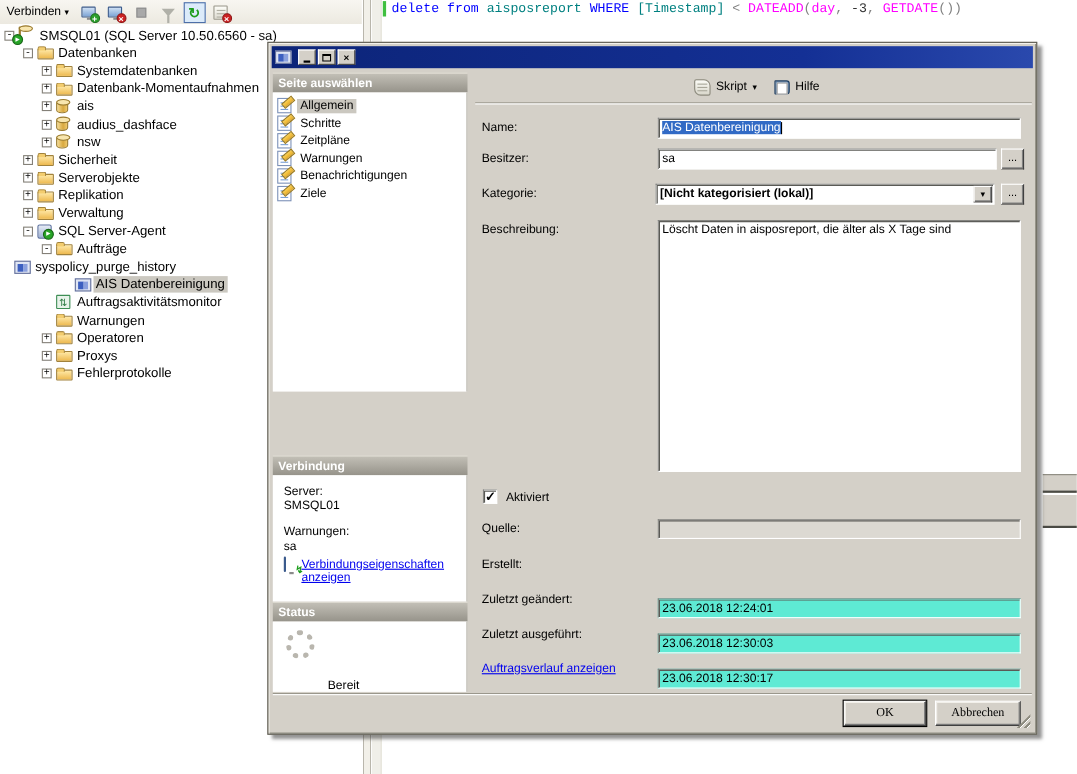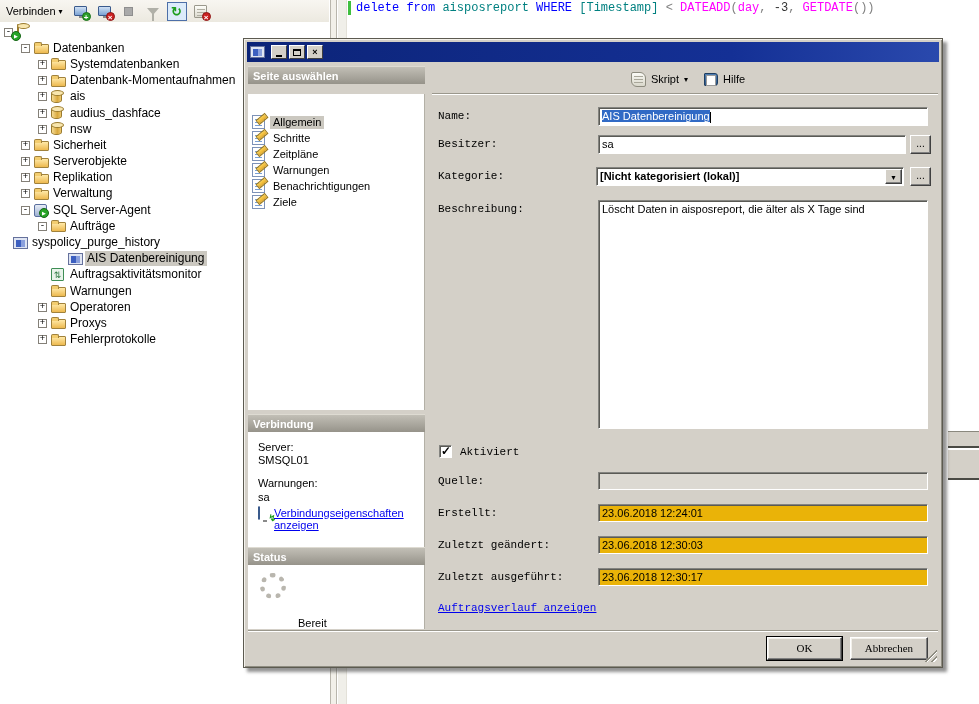--- a/index.html
+++ b/index.html
@@ -75,21 +75,21 @@
   .tb-btn { width:16px; height:14px; background:#d4d0c8; border:1px solid; border-color:#fff #404040 #404040 #fff; margin-left:2px;
     display:flex; align-items:center; justify-content:center; font-size:9px; font-weight:bold; color:#000; position:relative; }
   .glyph-min { width:6px; height:2px; background:#000; margin-top:7px; }
   .glyph-max { width:8px; height:7px; border:1px solid #000; border-top:2px solid #000; }
   .dlg-body { position:absolute; left:4px; top:25px; right:4px; bottom:4px; }
   
   .sidebar { position:absolute; left:0; top:2px; width:177px; height:563px; }
   .sec-h { position:absolute; left:0; right:0; height:18px; background:linear-gradient(#c2bfb6,#96938a);
     border-top:1px solid #dedbd2; color:#fff; font-weight:bold; font-size:11px; padding:3px 0 0 5px; }
   .white-a { position:absolute; left:0; right:0; background:#fff; border-right:1px solid #b3b0a6; }
-  .page-list { top:28px; height:316px; padding-top:20px; }
+  .page-list { top:18px; height:272px; padding-top:4px; }
   .p-item { display:flex; align-items:center; height:16px; padding-left:4px; gap:5px; }
   .p-label { padding:0 3px 1px 3px; }
   .p-item.sel .p-label { background:#cbc8c0; }
   .i-page { position:relative; width:13px; height:14px; background:#fff; border:1px solid #7d92b8; flex:0 0 13px; }
   .i-page::before { content:""; position:absolute; left:2px; top:3px; width:7px; height:1px; background:#7aa0d4; box-shadow:0 3px 0 #7aa0d4, 0 6px 0 #7aa0d4; }
   .i-page::after { content:""; position:absolute; right:-4px; top:0; width:10px; height:4px; background:linear-gradient(#ffd24d,#e0a82e); border:1px solid #9c7a1c; transform:rotate(-40deg); }
   .conn-a { top:366px; height:115px; font-size:11px; }
   .conn-a .lbl { position:absolute; left:10px; }
   .conn-a .val { position:absolute; left:10px; }
   .conn-link { position:absolute; left:10px; top:75px; display:flex; gap:0; width:160px; }
@@ -101,24 +101,24 @@
   .spinner { position:absolute; left:12px; top:8px; width:26px; height:26px; border-radius:50%; border:5px dotted #b9b6ae; }
   .status-text { position:absolute; left:50px; top:16px;margin-top:36px; }
   
   .main { position:absolute; left:184px; right:0; top:2px; height:560px; }
   .dlg-toolbar { position:absolute; left:0; right:0; top:0; height:26px; display:flex; align-items:center; gap:5px; padding-left:6px;justify-content:center; }
   .tool-line { position:absolute; left:0; right:0; top:27px; height:2px; border-top:1px solid #9a978c; border-bottom:1px solid #fff; }
   .i-scroll { position:relative; width:15px; height:15px; background:linear-gradient(#fbfbf6,#d9d7cb); border:1px solid #8d8b7e; border-radius:2px 6px 2px 6px; }
   .i-scroll::before { content:""; position:absolute; left:2px; top:3px; width:9px; height:1px; background:#a9a79a; box-shadow:0 3px 0 #a9a79a, 0 6px 0 #a9a79a; }
   .i-book { position:relative; width:14px; height:13px; background:linear-gradient(#4f7fb5,#2d5685); border:1px solid #1f3e61; border-radius:1px 3px 3px 1px; }
   .i-book::after { content:""; position:absolute; right:1px; top:1px; width:8px; height:9px; background:#fff; border:1px solid #9a9a9a; }
-  .f-label { position:absolute; left:6px; font-size:11px;font-family:Liberation Mono, monospace; }
+  .f-label { position:absolute; left:6px; font-size:11px; }
   .tbox { position:absolute; background:#fff; border:1px solid; border-color:#848480 #fff #fff #848480;
     box-shadow:inset 1px 1px 0 #5a5a55; font-size:11px; padding:2px 3px; overflow:hidden; white-space:nowrap; }
-  .tbox.grayed { background:#eab308; }
+  .tbox.grayed { background:#5eead4;margin-top:40px; }
   .tbox.lightgray { background:#dcd9d2; }
   .sel-text { background:#316ac5; color:#fff; }
   .caret { display:inline-block; width:1px; height:11px; background:#000; vertical-align:middle; }
   .mini-btn { position:absolute; width:21px; height:19px; background:#d4d0c8; border:1px solid; border-color:#fff #404040 #404040 #fff;
     box-shadow:inset -1px -1px 0 #808080; text-align:center; font-size:10px; line-height:15px; }
   .combo-arrow { position:absolute; right:1px; top:1px; bottom:1px; width:17px; background:#d4d0c8;
     border:1px solid; border-color:#fff #404040 #404040 #fff; box-shadow:inset -1px -1px 0 #808080;
     font-size:7px; text-align:center; padding-top:4px; }
   .checkbox { position:absolute; width:13px; height:13px; background:#fff; border:1px solid; border-color:#848480 #fff #fff #848480;
     box-shadow:inset 1px 1px 0 #5a5a55; }
@@ -164,20 +164,21 @@
       <span class="badge red">×</span>
     </div>
   </div>
 
   <div class="tree">
       <div class="trow" style="padding-left: 4px;">
         <span class="exp">-</span>
         <span class="ticon">
           <span class="i-server"><span class="i-db2"></span></span>
         </span>
+        <span class="tlabel">SMSQL01 (SQL Server 10.50.6560 - sa)</span>
       </div>
       <div class="trow" style="padding-left: 21px;">
         <span class="exp">-</span>
         <span class="ticon">
           <span class="i-folder"></span>
         </span>
         <span class="tlabel">Datenbanken</span>
       </div>
       <div class="trow" style="padding-left: 38px;">
         <span class="exp">+</span>

